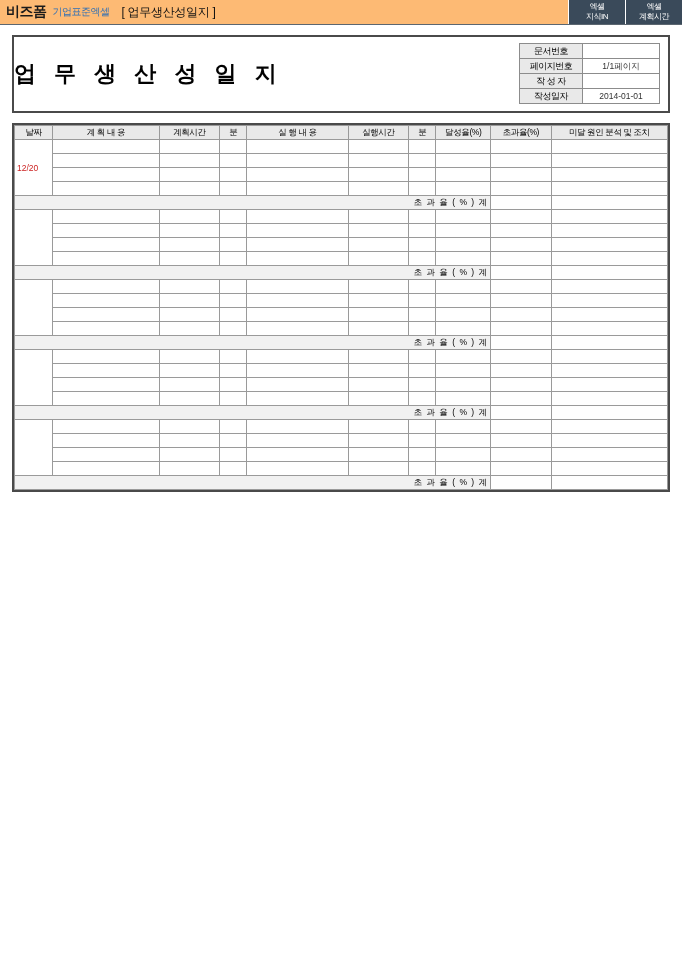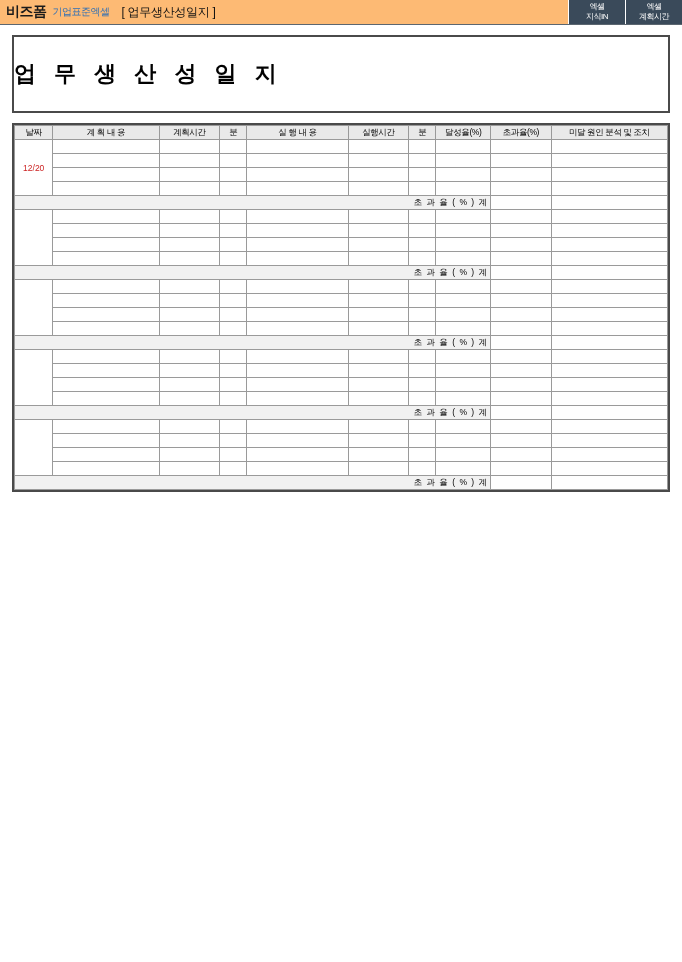--- a/index.html
+++ b/index.html
@@ -137,21 +137,20 @@
     white-space: nowrap;
   }
   thead th {
     background: #e9e9e9;
     text-align: center;
     font-size: 8.5px;
     letter-spacing: -0.4px;
     height: 15px;
   }
   td.date-cell {
-    text-align: center;
     color: #cc2222;
     font-size: 8.5px;
   }
   tr.sum-row td {
     background: #f1f1f1;
     text-align: right;
     letter-spacing: 1px;
     font-size: 8.5px;
   }
   tr.sum-row td.sum-blank {
@@ -174,20 +173,40 @@
       <span>엑셀</span>
       <span>계획시간</span>
     </div>
   </div>
 </div>
 
 <div class="sheet">
 
   <div class="header-box">
     <div class="title">업 무 생 산 성 일 지</div>
+    <table class="meta-table">
+      <tbody>
+          <tr>
+            <td class="meta-label">문서번호</td>
+            <td class="meta-value"></td>
+          </tr>
+          <tr>
+            <td class="meta-label">페이지번호</td>
+            <td class="meta-value">1/1페이지</td>
+          </tr>
+          <tr>
+            <td class="meta-label">작 성 자</td>
+            <td class="meta-value"></td>
+          </tr>
+          <tr>
+            <td class="meta-label">작성일자</td>
+            <td class="meta-value">2014-01-01</td>
+          </tr>
+        </tbody>
+    </table>
   </div>
 
   <div class="grid-wrap">
     <table class="grid">
       <colgroup>
         <col style="width:38px">
         <col style="width:105px">
         <col style="width:60px">
         <col style="width:27px">
         <col style="width:100px">

